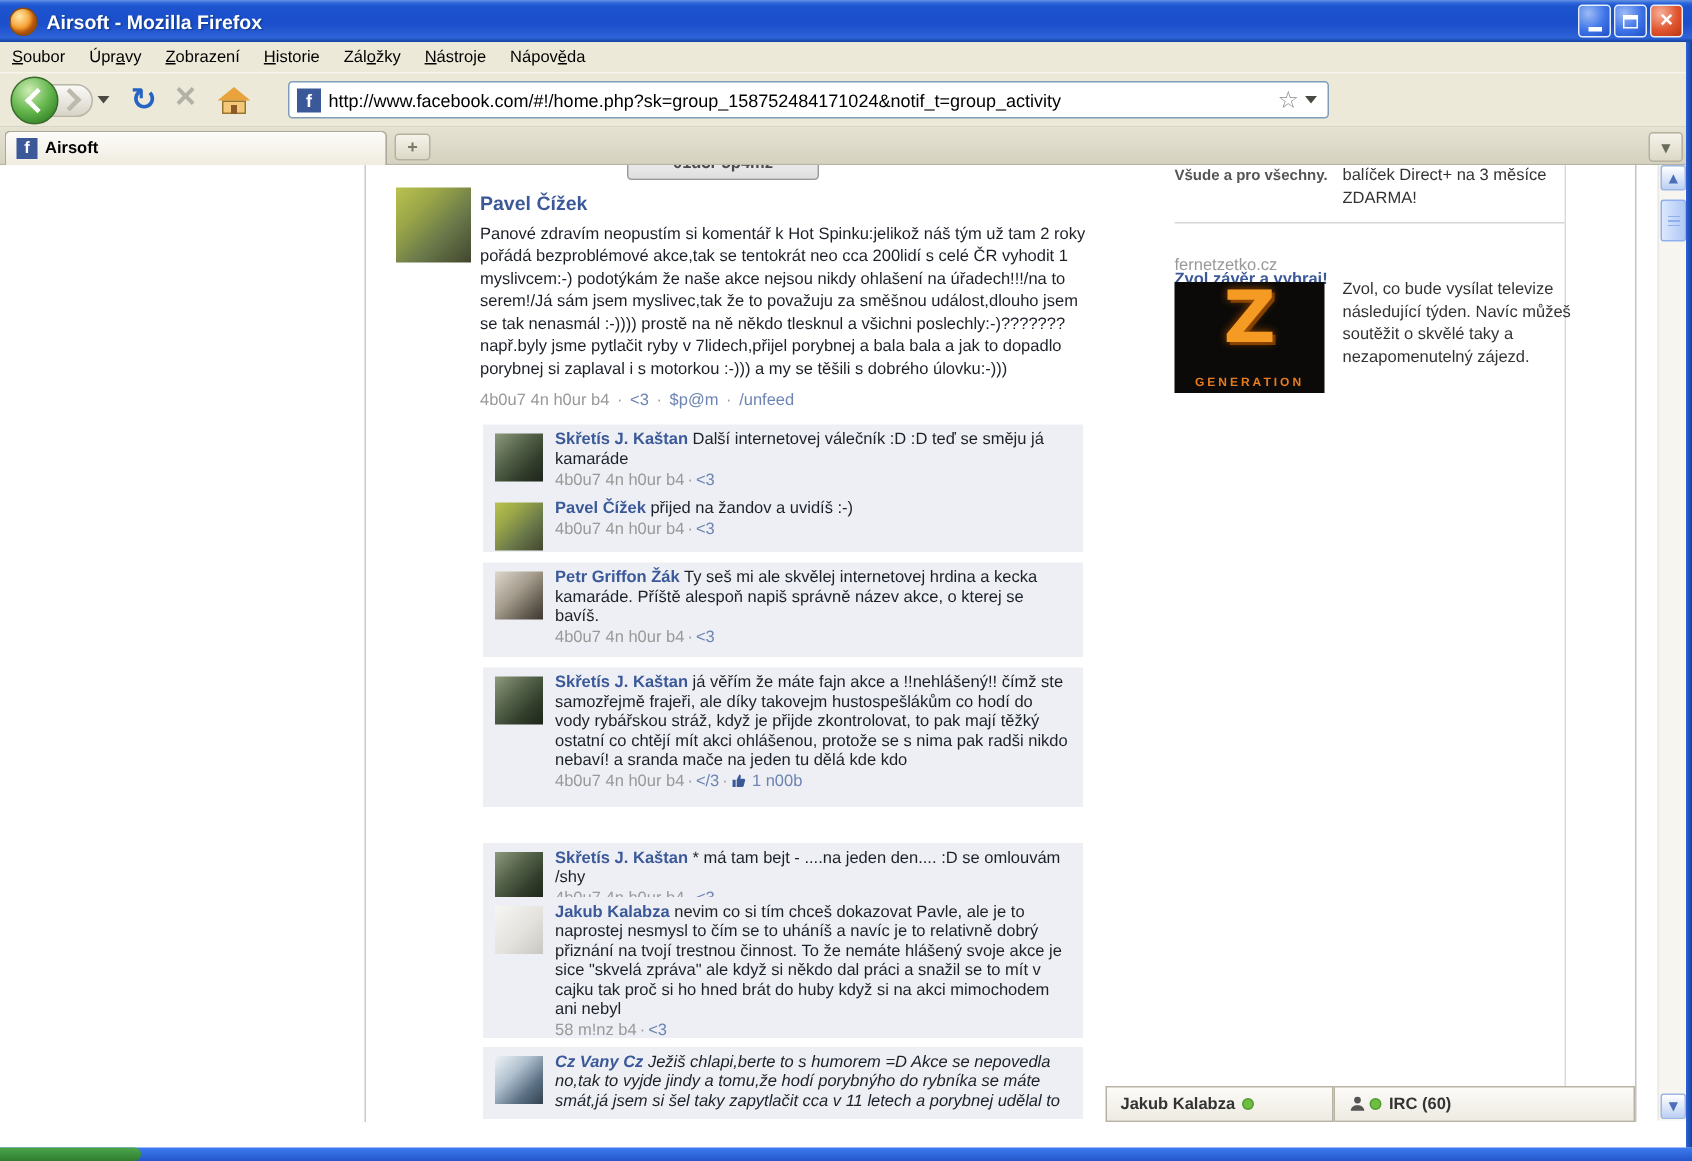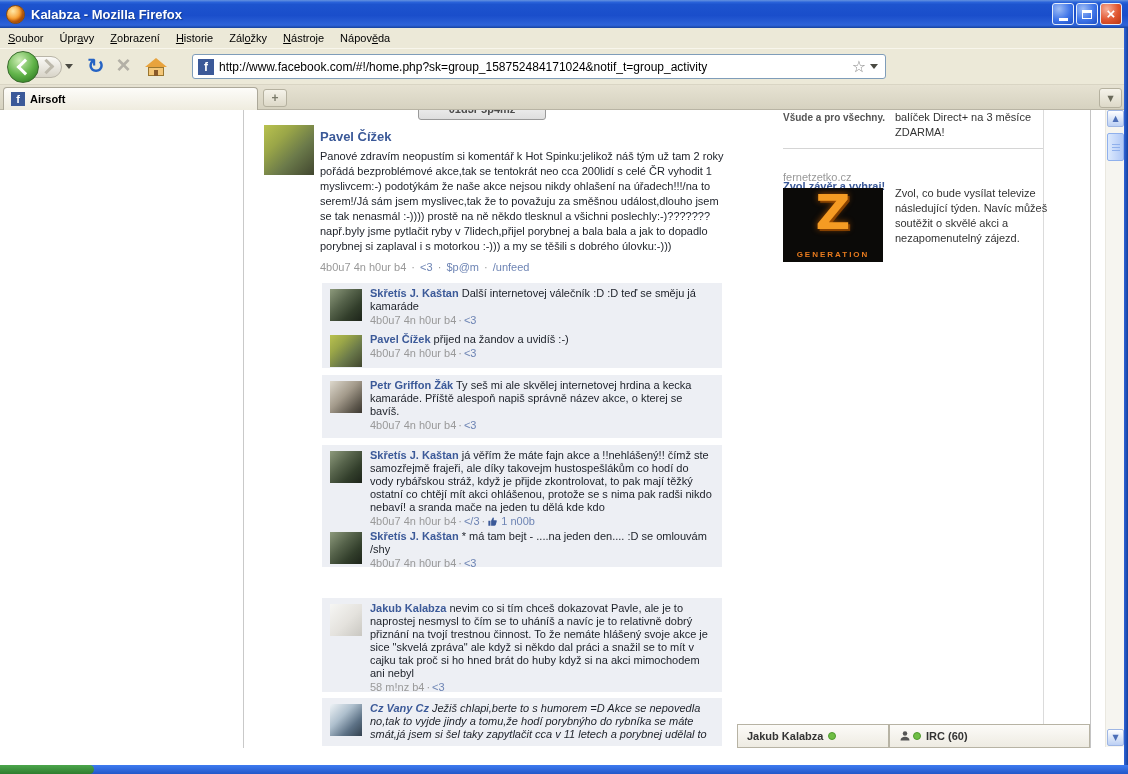--- a/index.html
+++ b/index.html
@@ -155,21 +155,21 @@
 
   .icon-svg{display:block;}
 </style>
 </head>
 <body>
 
 <div id="window">
 
   <div class="titlebar">
     <span class="fx-icon"></span>
-    <span class="title-text">Kalabza - Mozilla Firefox</span>
+    <span class="title-text">Airsoft - Mozilla Firefox</span>
     <span class="winbtns">
       <span class="winbtn wb-blue">
           <span class="g-min"></span>
         </span>
       <span class="winbtn wb-blue">
           <span class="g-restore"></span>
         </span>
       <span class="winbtn wb-red">
           <span class="g-close">×</span>
         </span>
@@ -264,21 +264,21 @@
 
     <div class="comment" style="top:335px;height:93px;">
       <div class="c-avatar av-skretis"></div>
       <div class="c-body"><span class="fb-name">Skřetís J. Kaštan</span> <span>já věřím že máte fajn akce a !!nehlášený!! čímž ste samozřejmě frajeři, ale díky takovejm hustospešlákům co hodí do vody rybářskou stráž, když je přijde zkontrolovat, to pak mají těžký ostatní co chtějí mít akci ohlášenou, protože se s nima pak radši nikdo nebaví! a sranda mače na jeden tu dělá kde kdo</span>
         <div class="c-meta"><span class="meta-time">4b0u7 4n h0ur b4</span><span class="meta-sep">·</span><span class="meta-link">&lt;/3</span><span class="meta-sep">·</span><svg class="icon-svg" width="11" height="11" viewBox="0 0 16 16" style="display:inline-block;vertical-align:-2px;">
               <path d="M2 7h3v7H2z M6 14V7l2.5-5c1 0 1.7.8 1.5 1.8L9.6 6H13c.8 0 1.4.7 1.2 1.5l-1.3 5C12.7 13.4 12 14 11 14H6z" fill="#3b5998"></path>
             </svg> <span class="meta-link">1 n00b</span></div>
       </div>
     </div>
 
-    <div class="comment" style="top:416px;height:41px;">
+    <div class="comment" style="top:452px;height:41px;">
       <div class="c-avatar av-skretis"></div>
       <div class="c-body"><span class="fb-name">Skřetís J. Kaštan</span> <span>* má tam bejt - ....na jeden den.... :D se omlouvám /shy</span>
         <div class="c-meta"><span class="meta-time">4b0u7 4n h0ur b4</span><span class="meta-sep">·</span><span class="meta-link">&lt;3</span></div>
       </div>
     </div>
 
     <div class="comment" style="top:488px;height:94px;">
       <div class="c-avatar av-jakub"></div>
       <div class="c-body"><span class="fb-name">Jakub Kalabza</span> <span>nevim co si tím chceš dokazovat Pavle, ale je to naprostej nesmysl to čím se to uháníš a navíc je to relativně dobrý přiznání na tvojí trestnou činnost. To že nemáte hlášený svoje akce je sice "skvelá zpráva" ale když si někdo dal práci a snažil se to mít v cajku tak proč si ho hned brát do huby když si na akci mimochodem ani nebyl</span>
         <div class="c-meta"><span class="meta-time">58 m!nz b4</span><span class="meta-sep">·</span><span class="meta-link">&lt;3</span></div>
@@ -292,21 +292,21 @@
 
     <div class="ad1-caption">Všude a pro všechny.</div>
     <div class="ad1-text">balíček Direct+ na 3 měsíce ZDARMA!</div>
     <div class="ad-sep"></div>
     <div class="ad2-title">Zvol závěr a vyhraj!</div>
     <div class="ad2-domain">fernetzetko.cz</div>
     <div class="ad2-img">
       <span class="ad2-z">Z</span>
       <span class="ad2-gen">GENERATION</span>
     </div>
-    <div class="ad2-body">Zvol, co bude vysílat televize následující týden. Navíc můžeš soutěžit o skvělé akci a nezapomenutelný zájezd.</div>
+    <div class="ad2-body">Zvol, co bude vysílat televize následující týden. Navíc můžeš soutěžit o skvělé taky a nezapomenutelný zájezd.</div>
 
     <div class="chat-tab chat-tab1">
       <span>Jakub Kalabza</span>
       <span class="presence"></span>
     </div>
     <div class="chat-tab chat-tab2">
       <svg width="12" height="12" viewBox="0 0 16 16" style="display:block;">
           <circle cx="8" cy="4.5" r="3" fill="#555"></circle>
           <path d="M2 14c0-3.3 2.7-5 6-5s6 1.7 6 5z" fill="#555"></path>
         </svg>

